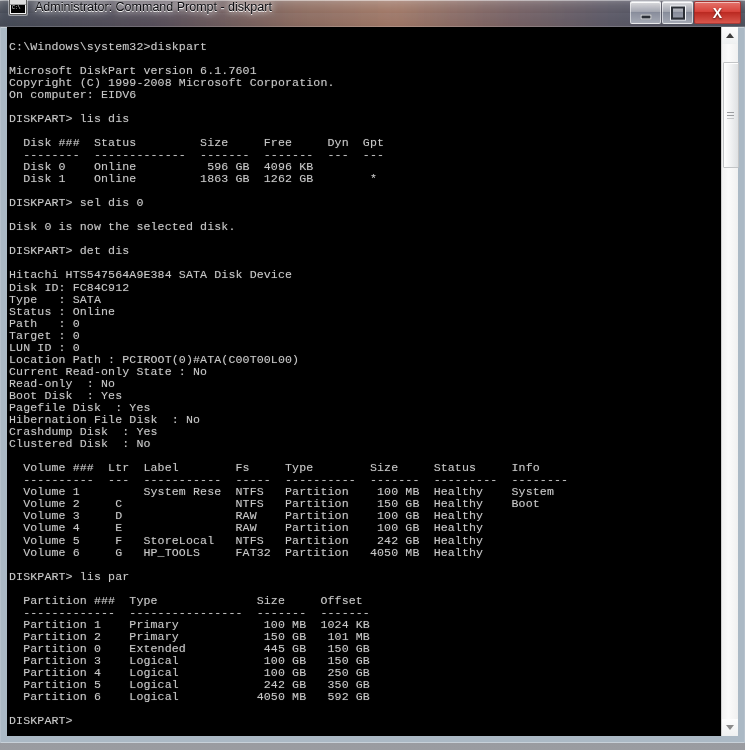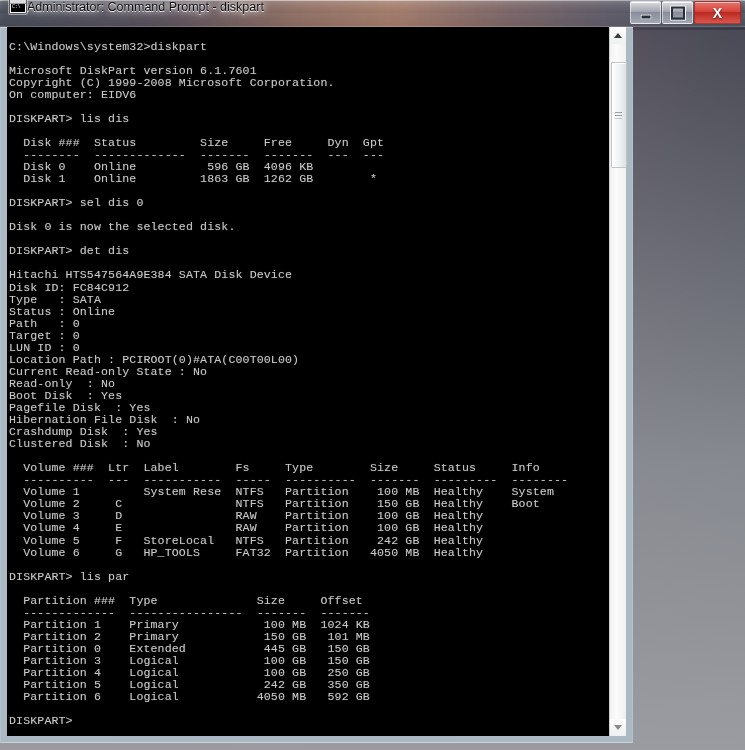--- a/index.html
+++ b/index.html
@@ -36,21 +36,21 @@
   }
   #titlebar:before{
     content:"";position:absolute;inset:0;
     background:linear-gradient(90deg,
       rgba(64,70,84,.55) 0%,rgba(86,74,84,.45) 22%,rgba(150,106,88,.40) 40%,
       rgba(168,120,96,.38) 52%,rgba(110,92,98,.45) 68%,rgba(72,76,92,.52) 86%,
       rgba(60,66,80,.55) 100%);
     filter:blur(3px);
   }
   #title-left{
-    position:absolute;left:9px;top:0;height:14px;display:flex;align-items:flex-end;gap:0;z-index:3;
+    position:absolute;left:9px;top:0;height:14px;display:flex;align-items:center;gap:8px;z-index:3;
   }
   
   .cmd-icon{
     width:16px;height:14px;position:relative;flex:none;
     background:#f3f3f3;border:1px solid #5a5a5a;border-radius:1px;
     box-shadow:0 0 0 1px rgba(255,255,255,.45);
   }
   .cmd-icon .bar{position:absolute;left:0;right:0;top:0;height:4px;background:#dcdcdc;border-bottom:1px solid #9a9a9a;}
   .cmd-icon .scr{position:absolute;left:1px;right:1px;top:5px;bottom:1px;background:#000;}
   .cmd-icon .scr:after{
@@ -79,21 +79,21 @@
     border:1px solid rgba(150,40,40,.75);
     background:linear-gradient(180deg,#e4746c 0%,#d8443c 45%,#bb2a22 50%,#d9564c 100%);
     box-shadow:inset 0 1px 0 rgba(255,255,255,.55);
   }
   .close .x{
     color:#fff;font-size:14px;font-weight:bold;line-height:1;
     text-shadow:0 1px 2px rgba(0,0,0,.6);font-family:"Liberation Sans",sans-serif;
   }
   
   #frame{
-    position:absolute;left:0;top:27px;width:633px;height:716px;
+    position:absolute;left:0;top:27px;width:745px;height:716px;
     box-sizing:border-box;
     border-left:7px solid rgba(186,201,214,.92);
     border-right:7px solid rgba(186,201,214,.92);
     border-bottom:7px solid rgba(186,201,214,.92);
     background:#000;
   }
   #frame:before{
     content:"";position:absolute;left:-7px;right:-7px;top:0;bottom:-7px;pointer-events:none;
     box-shadow:inset 0 0 0 1px rgba(255,255,255,.35),
                inset 1px 0 0 rgba(120,140,160,.55),

